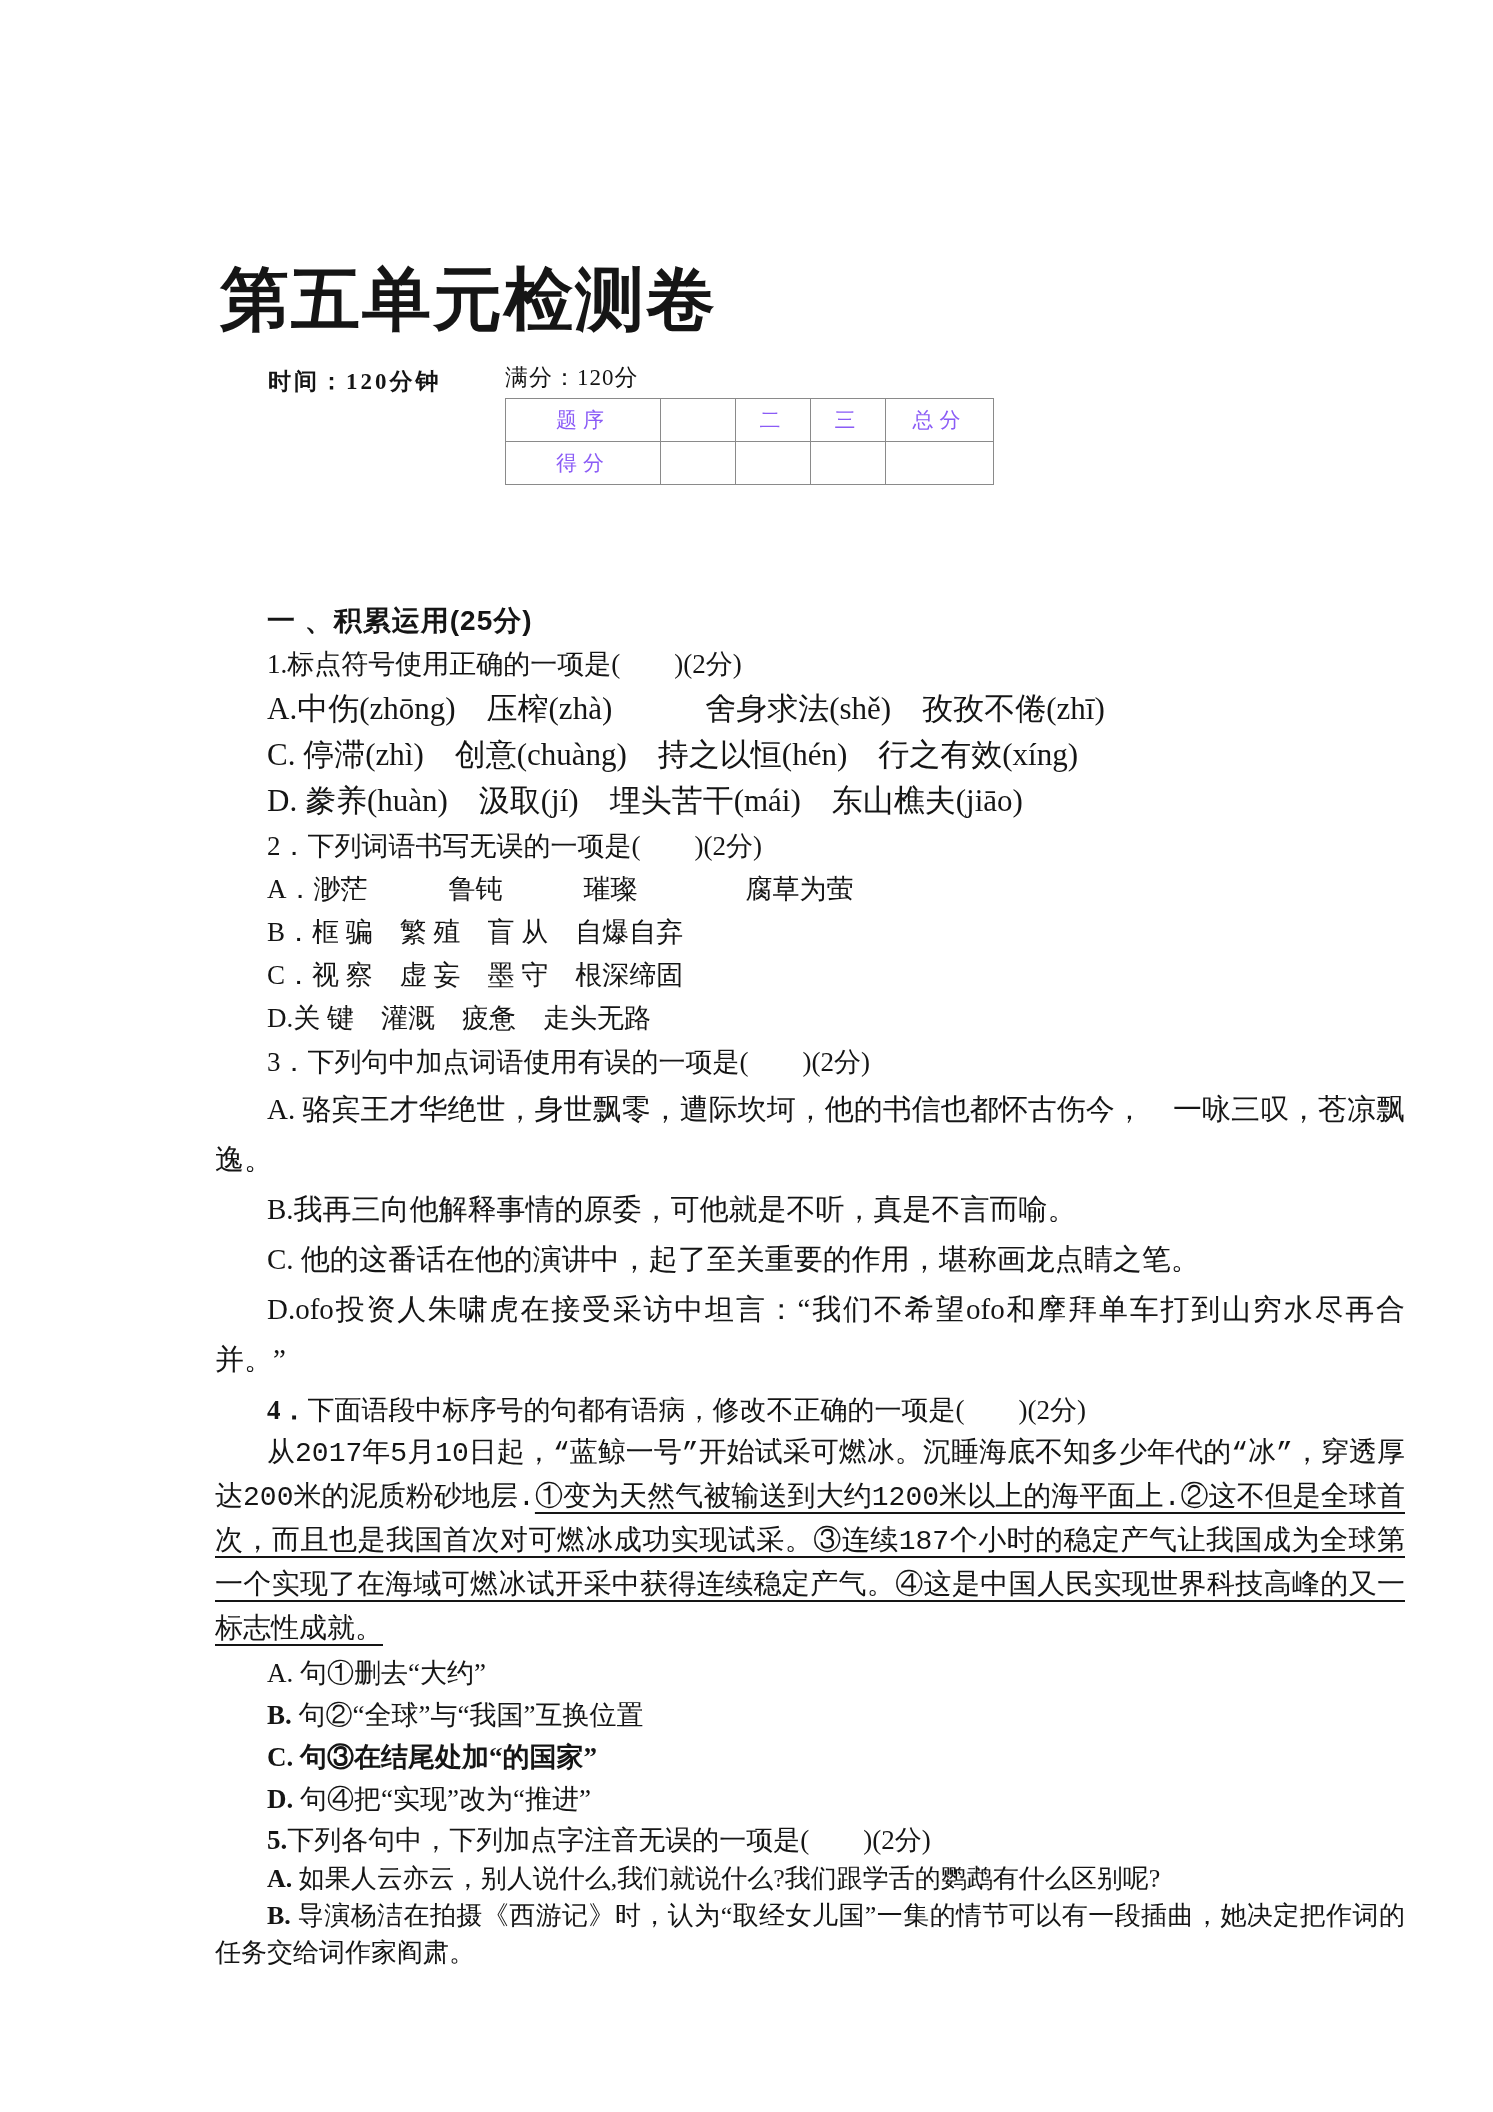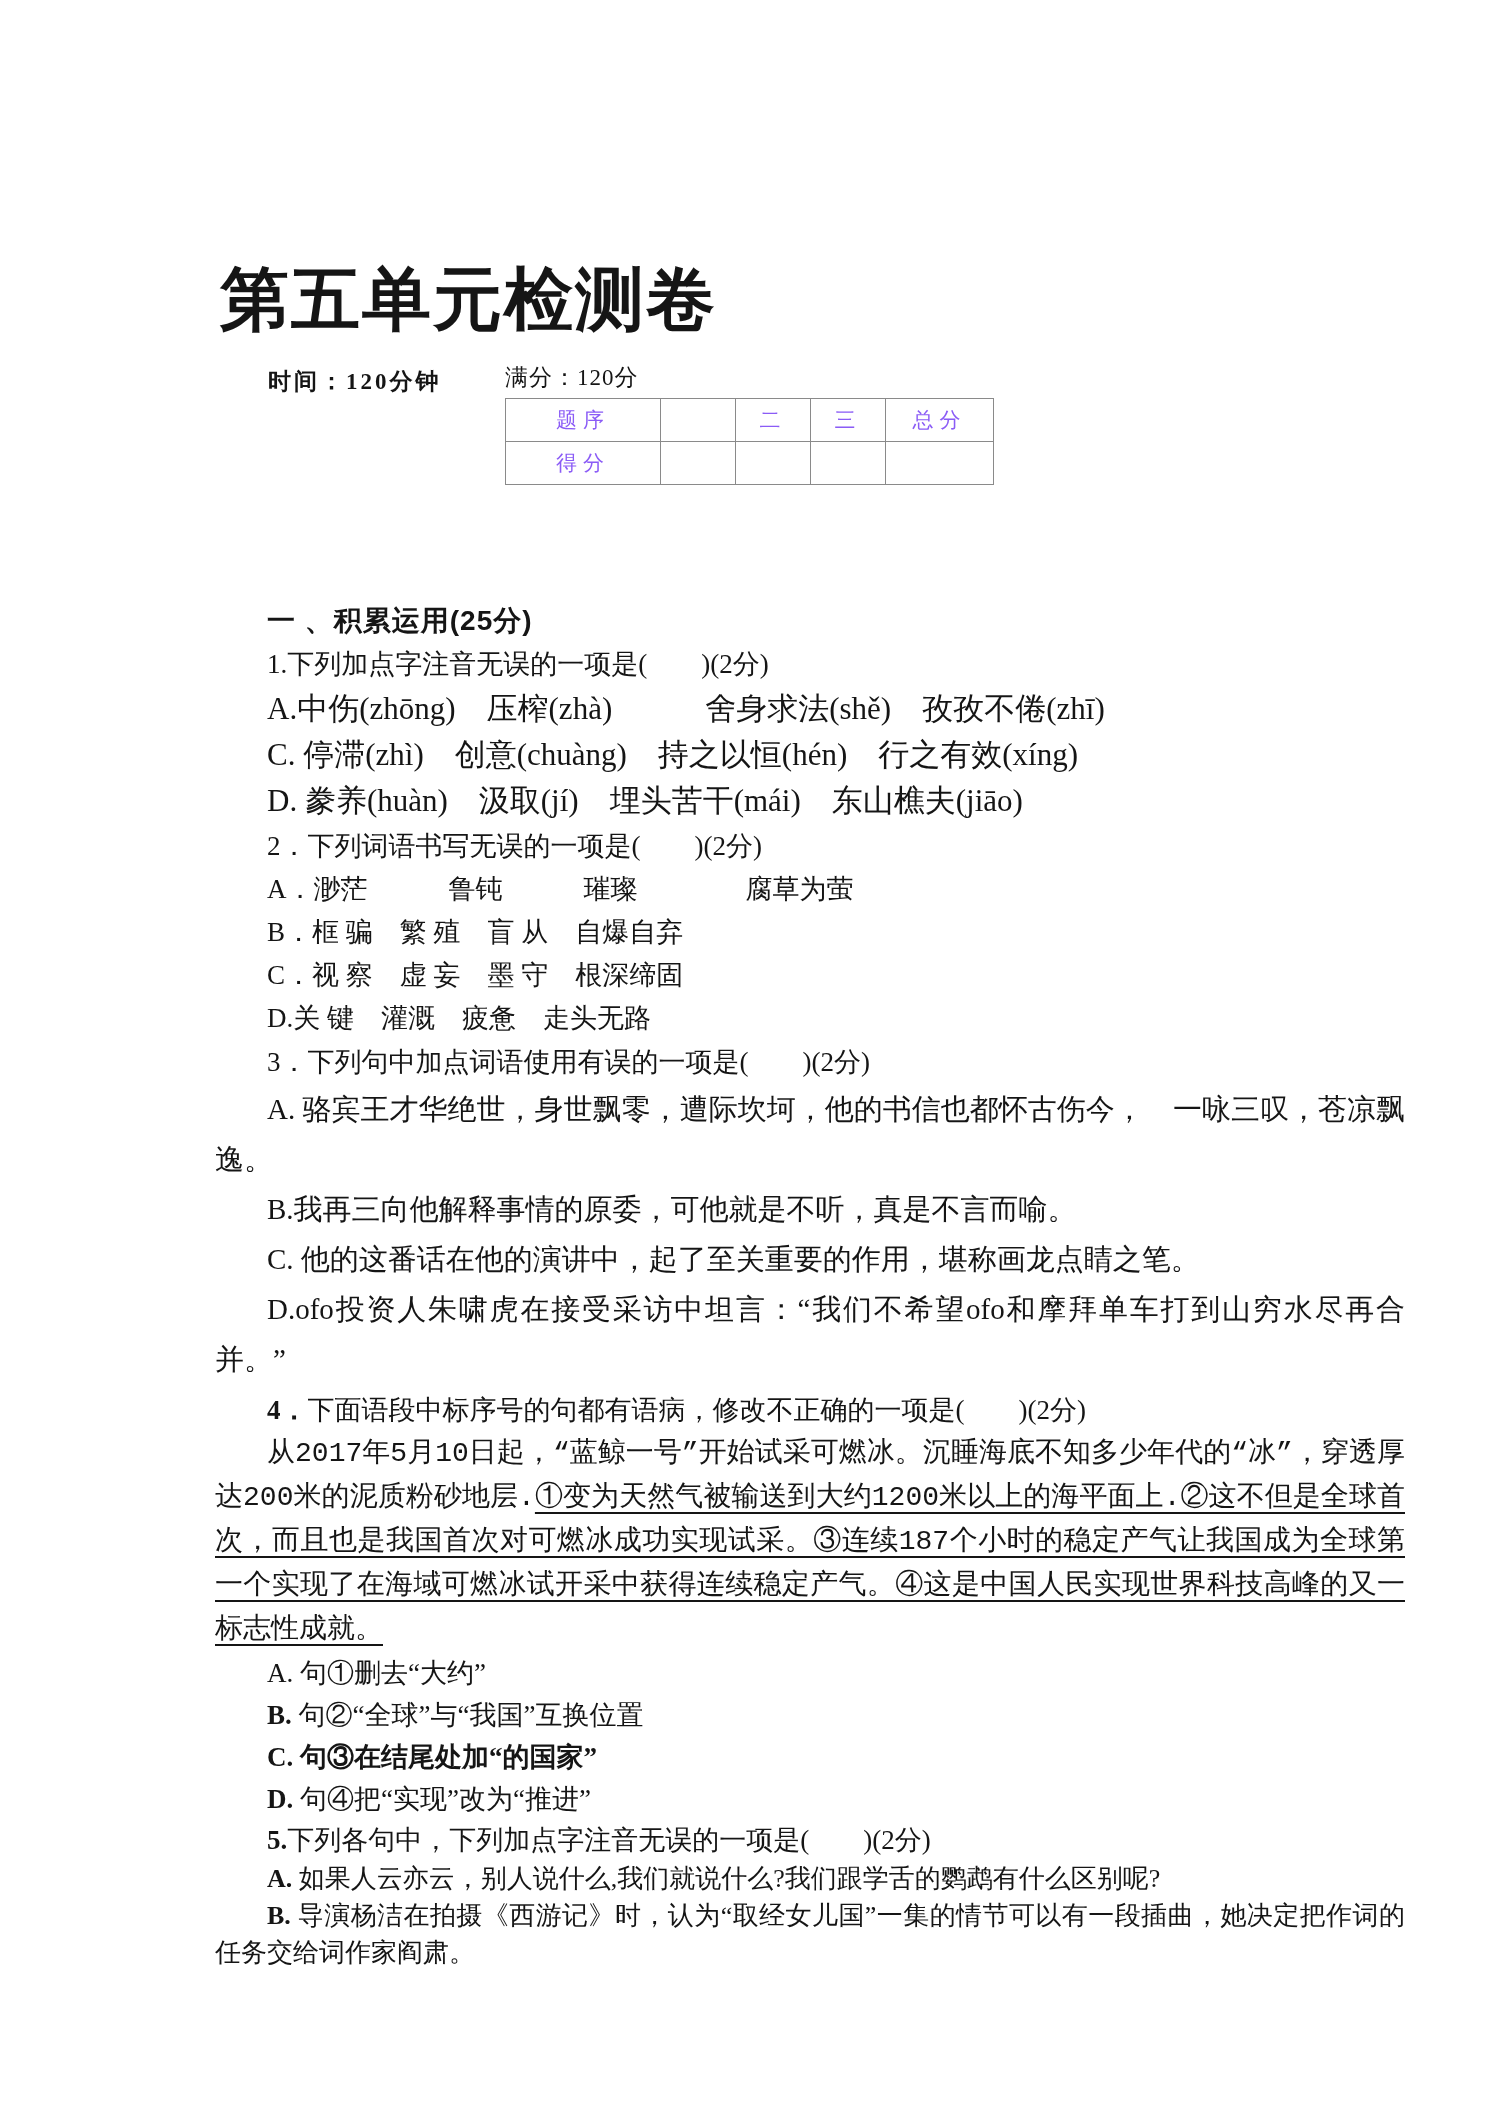--- a/index.html
+++ b/index.html
@@ -89,21 +89,21 @@
         <td></td>
         <td></td>
       </tr>
     </tbody>
   </table>
 
   <div class="content">
 
     <p class="heading">一 、积累运用(25分)</p>
 
-    <p class="stem"><span class="num">1.</span><span>下列加点字注音无误的一项是(　　)(2分)</span></p>
+    <p class="stem"><span class="num">1.</span><span>标点符号使用正确的一项是(　　)(2分)</span></p>
     <p class="q1opt"><span class="lbl">A.</span><span>中伤(zhōng)　压榨(zhà)　　　舍身求法(shě)　孜孜不倦(zhī)</span></p>
     <p class="q1opt"><span class="lbl">C.</span><span> 停滞(zhì)　创意(chuàng)　持之以恒(hén)　行之有效(xíng)</span></p>
     <p class="q1opt"><span class="lbl">D.</span><span> 豢养(huàn)　汲取(jí)　埋头苦干(mái)　东山樵夫(jiāo)</span></p>
 
     <p class="stem"><span class="num">2．</span><span>下列词语书写无误的一项是(　　)(2分)</span></p>
     <p class="q2opt"><span class="lbl">A．</span><span>渺茫　　　鲁钝　　　璀璨　　　　腐草为萤</span></p>
     <p class="q2opt"><span class="lbl">B．</span><span>框 骗　繁 殖　盲 从　自爆自弃</span></p>
     <p class="q2opt"><span class="lbl">C．</span><span>视 察　虚 妄　墨 守　根深缔固</span></p>
     <p class="q2opt"><span class="lbl">D.</span><span>关 键　灌溉　疲惫　走头无路</span></p>
 

